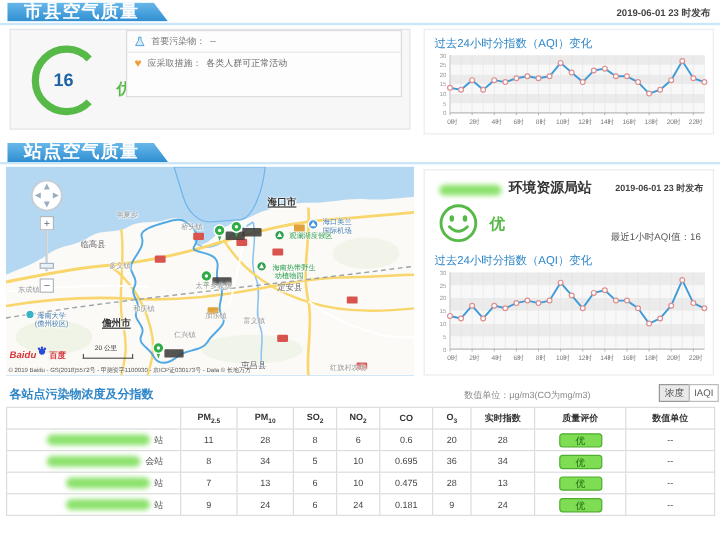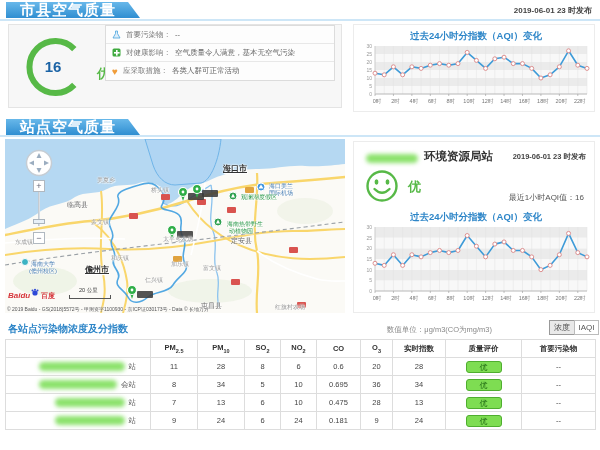--- a/index.html
+++ b/index.html
@@ -3,21 +3,21 @@
 <meta charset="utf-8">
 <style>
   * { margin:0; padding:0; box-sizing:border-box; }
   html,body { width:600px; height:450px; background:#fff; font-family:"Liberation Sans","DejaVu Sans",sans-serif; position:relative; overflow:hidden; }
   .abs { position:absolute; }
   .hline { position:absolute; left:0; right:0; height:2px; background:#cde6f7; }
   .tab { position:absolute; height:16px; line-height:16px; color:#fff; font-size:15px; font-weight:bold; padding:0 24px 0 14px; background:linear-gradient(180deg,#68b8ea,#2f8ed1); clip-path:polygon(0 0, calc(100% - 12px) 0, 100% 100%, 0 100%); letter-spacing:1px; }
   .pub-date { position:absolute; font-size:8px; font-weight:bold; color:#444; }
   .card { position:absolute; background:#f7f7f7; border:1px solid #e4e4e4; }
   .card-white { position:absolute; background:#fff; border:1px solid #ececec; }
-  .chart-title { position:absolute; font-size:9.5px; font-weight:bold; color:#2e86c8;margin-left:48px; }
+  .chart-title { position:absolute; font-size:9.5px; font-weight:normal; color:#2e86c8; }
   .grade-text { color:#57b947; font-weight:bold; }
   
   .info-box { position:absolute; background:#fdfdfd; border:1px solid #dcdcdc; }
   .info-row { display:flex; align-items:center; height:18px; border-bottom:1px solid #e8e8e8; padding:0 6px; }
   .info-row:last-child { border-bottom:none; }
   .info-label { font-size:7.5px; color:#777; margin:0 4px 0 5px; }
   .info-value { font-size:7.5px; color:#666; }
   
   #map { position:absolute; left:5px; top:139px; width:340px; height:174px; overflow:hidden; background:#b5d8f2; }
   .mlabel { position:absolute; white-space:nowrap; text-shadow:0 0 2px #fff,0 0 2px #fff,1px 1px 1px #fff; line-height:1; }
@@ -61,29 +61,20 @@
     <text x="32" y="40" text-anchor="middle" font-size="15" font-weight="bold" fill="#1b63a5" id="gauge-val">16</text>
   </svg>
   <div class="abs grade-text" style="left:88px; top:40px; font-size:13px;">优</div>
   <div class="info-box" style="left:96px; top:0; width:230px; height:56px;">
     <div class="info-row">
       <svg width="9" height="9">
           <polygon points="1,8 8,8 5.5,3.5 5.5,1 3.5,1 3.5,3.5" fill="#dceefb" stroke="#4aa3dc" stroke-width="0.8"></polygon>
         </svg>
       <span class="info-label">首要污染物：</span>
       <span class="info-value">--</span>
-    </div>
-    <div class="info-row">
-      <svg width="9" height="9">
-          <rect x="0.5" y="0.5" width="8" height="8" rx="1.5" fill="#3faa3f"></rect>
-          <rect x="4" y="2" width="1.6" height="5.6" fill="#fff"></rect>
-          <rect x="2" y="4" width="5.6" height="1.6" fill="#fff"></rect>
-        </svg>
-      <span class="info-label">对健康影响：</span>
-      <span class="info-value">空气质量令人满意，基本无空气污染</span>
     </div>
     <div class="info-row">
       <span style="color:#f09d3a; font-size:10px; line-height:9px;">♥</span>
       <span class="info-label">应采取措施：</span>
       <span class="info-value">各类人群可正常活动</span>
     </div>
   </div>
 </div>
 
 <div class="card-white" style="left:353px; top:24px; width:242px; height:88px;"></div>
@@ -432,21 +423,21 @@
       <tr id="tbl-head-row">
         <th></th>
         <th>PM<sub>2.5</sub></th>
         <th>PM<sub>10</sub></th>
         <th>SO<sub>2</sub></th>
         <th>NO<sub>2</sub></th>
         <th>CO</th>
         <th>O<sub>3</sub></th>
         <th>实时指数</th>
         <th>质量评价</th>
-        <th>首要污染物</th>
+        <th>数值单位</th>
       </tr>
     </thead>
   <tbody id="tbl-body">
       <tr>
         <td class="name-cell"><span class="blur-blob" style="width: 86px; height: 9px; margin-right: 4px;"></span><span>站</span></td>
         <td>11</td>
         <td>28</td>
         <td>8</td>
         <td>6</td>
         <td>0.6</td>

